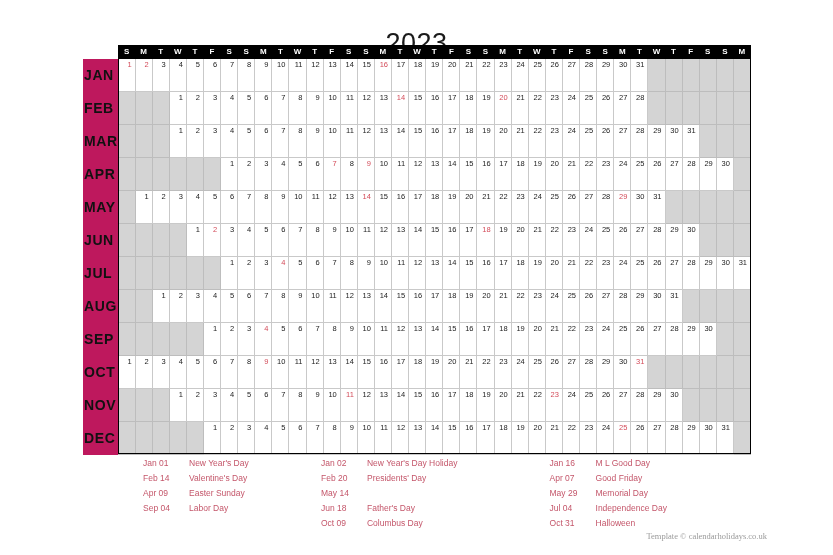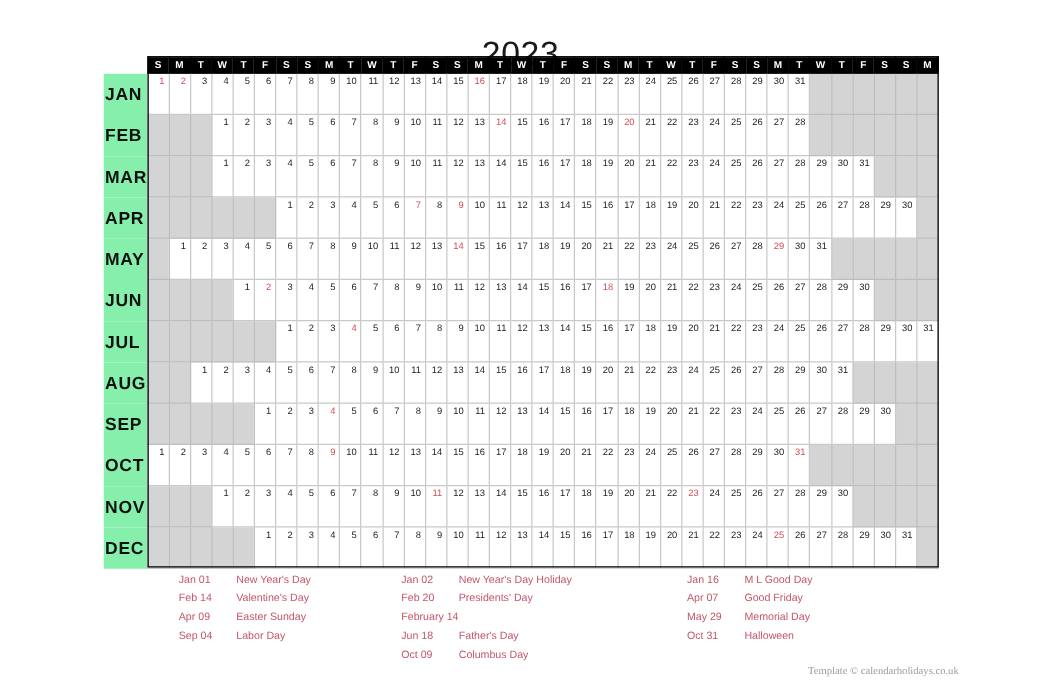--- a/index.html
+++ b/index.html
@@ -77,21 +77,21 @@
   
   .cal td.monthlabel {
     text-align: right;
     padding-right: 9px;
     font-size: 14px;
     font-weight: bold;
     font-family: "Liberation Sans", sans-serif;
     color: #111111;
     letter-spacing: 0.6px;
     border: none;
-    background: #86efac;
+    background: #be185d;
     height: 31px;
     vertical-align: middle;
   }
 
   
   .cal td.day {
     border: 1px solid #c9c9c9;
     font-size: 7.5px;
     font-family: "Liberation Sans", sans-serif;
     text-align: center;
@@ -1504,21 +1504,21 @@
     <div class="hol-col c2">
         <div class="hol-row">
           <span class="hol-date">Jan 02</span>
           <span class="hol-name">New Year's Day Holiday</span>
         </div>
         <div class="hol-row">
           <span class="hol-date">Feb 20</span>
           <span class="hol-name">Presidents' Day</span>
         </div>
         <div class="hol-row">
-          <span class="hol-date">February 14</span>
+          <span class="hol-date">May 14</span>
         </div>
         <div class="hol-row">
           <span class="hol-date">Jun 18</span>
           <span class="hol-name">Father's Day</span>
         </div>
         <div class="hol-row">
           <span class="hol-date">Oct 09</span>
           <span class="hol-name">Columbus Day</span>
         </div>
       </div>
@@ -1529,20 +1529,24 @@
         </div>
         <div class="hol-row">
           <span class="hol-date">Apr 07</span>
           <span class="hol-name">Good Friday</span>
         </div>
         <div class="hol-row">
           <span class="hol-date">May 29</span>
           <span class="hol-name">Memorial Day</span>
         </div>
         <div class="hol-row">
+          <span class="hol-date">Jul 04</span>
+          <span class="hol-name">Independence Day</span>
+        </div>
+        <div class="hol-row">
           <span class="hol-date">Oct 31</span>
           <span class="hol-name">Halloween</span>
         </div>
       </div>
   </div>
 
   <div class="credit">Template © calendarholidays.co.uk</div>
 
 </div>
 

